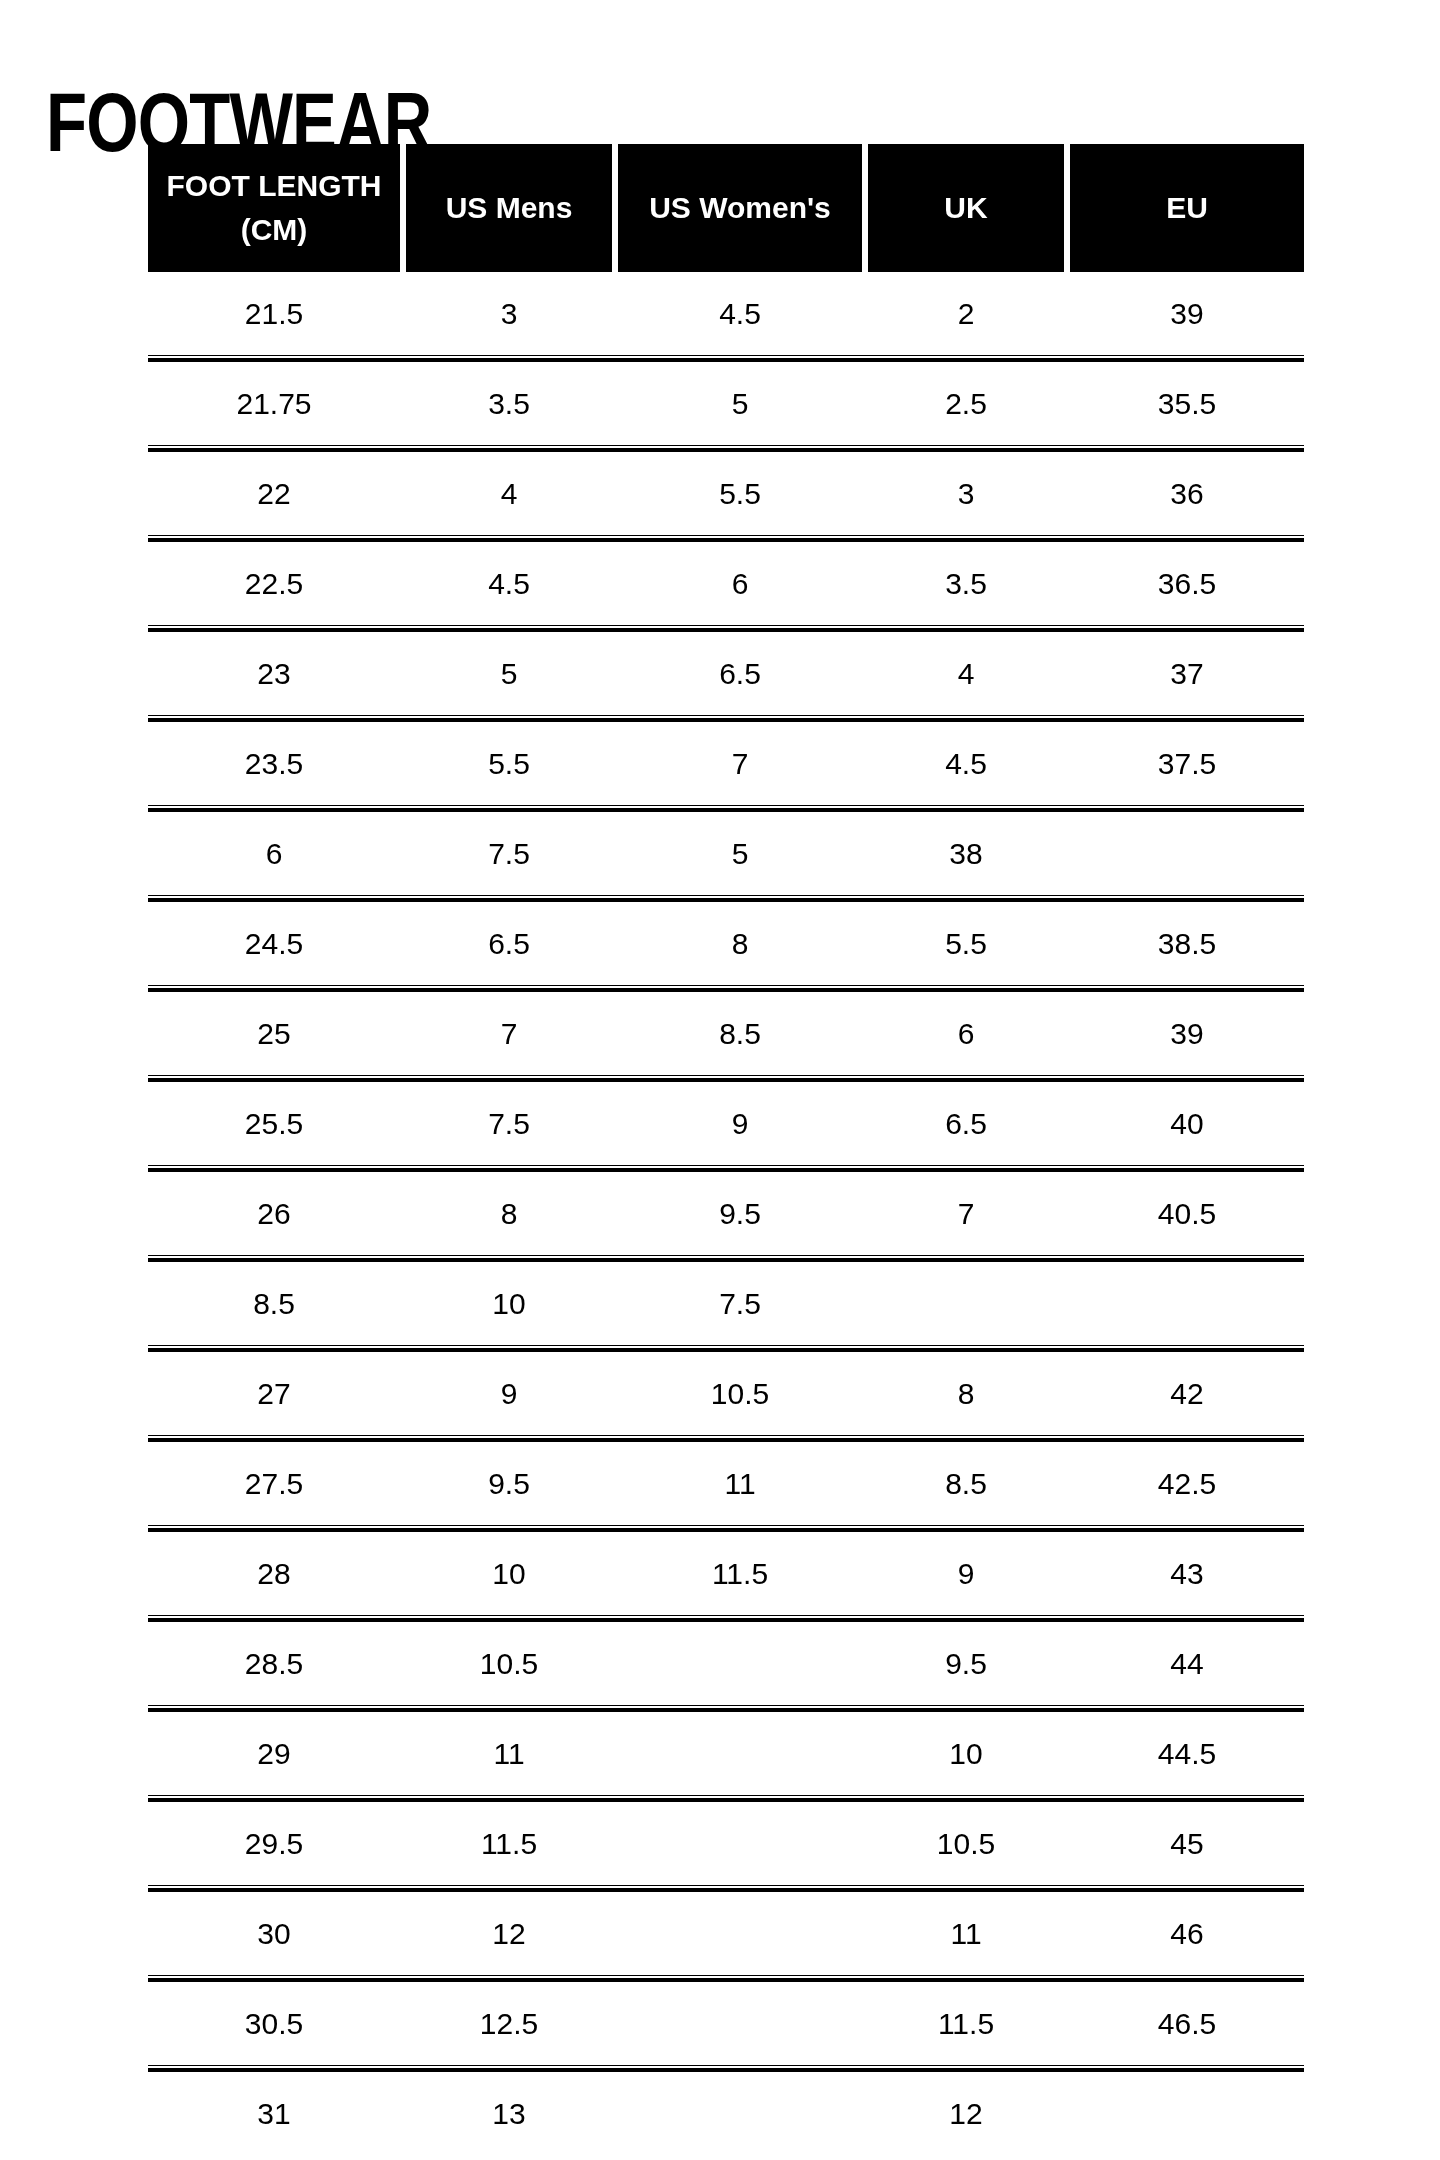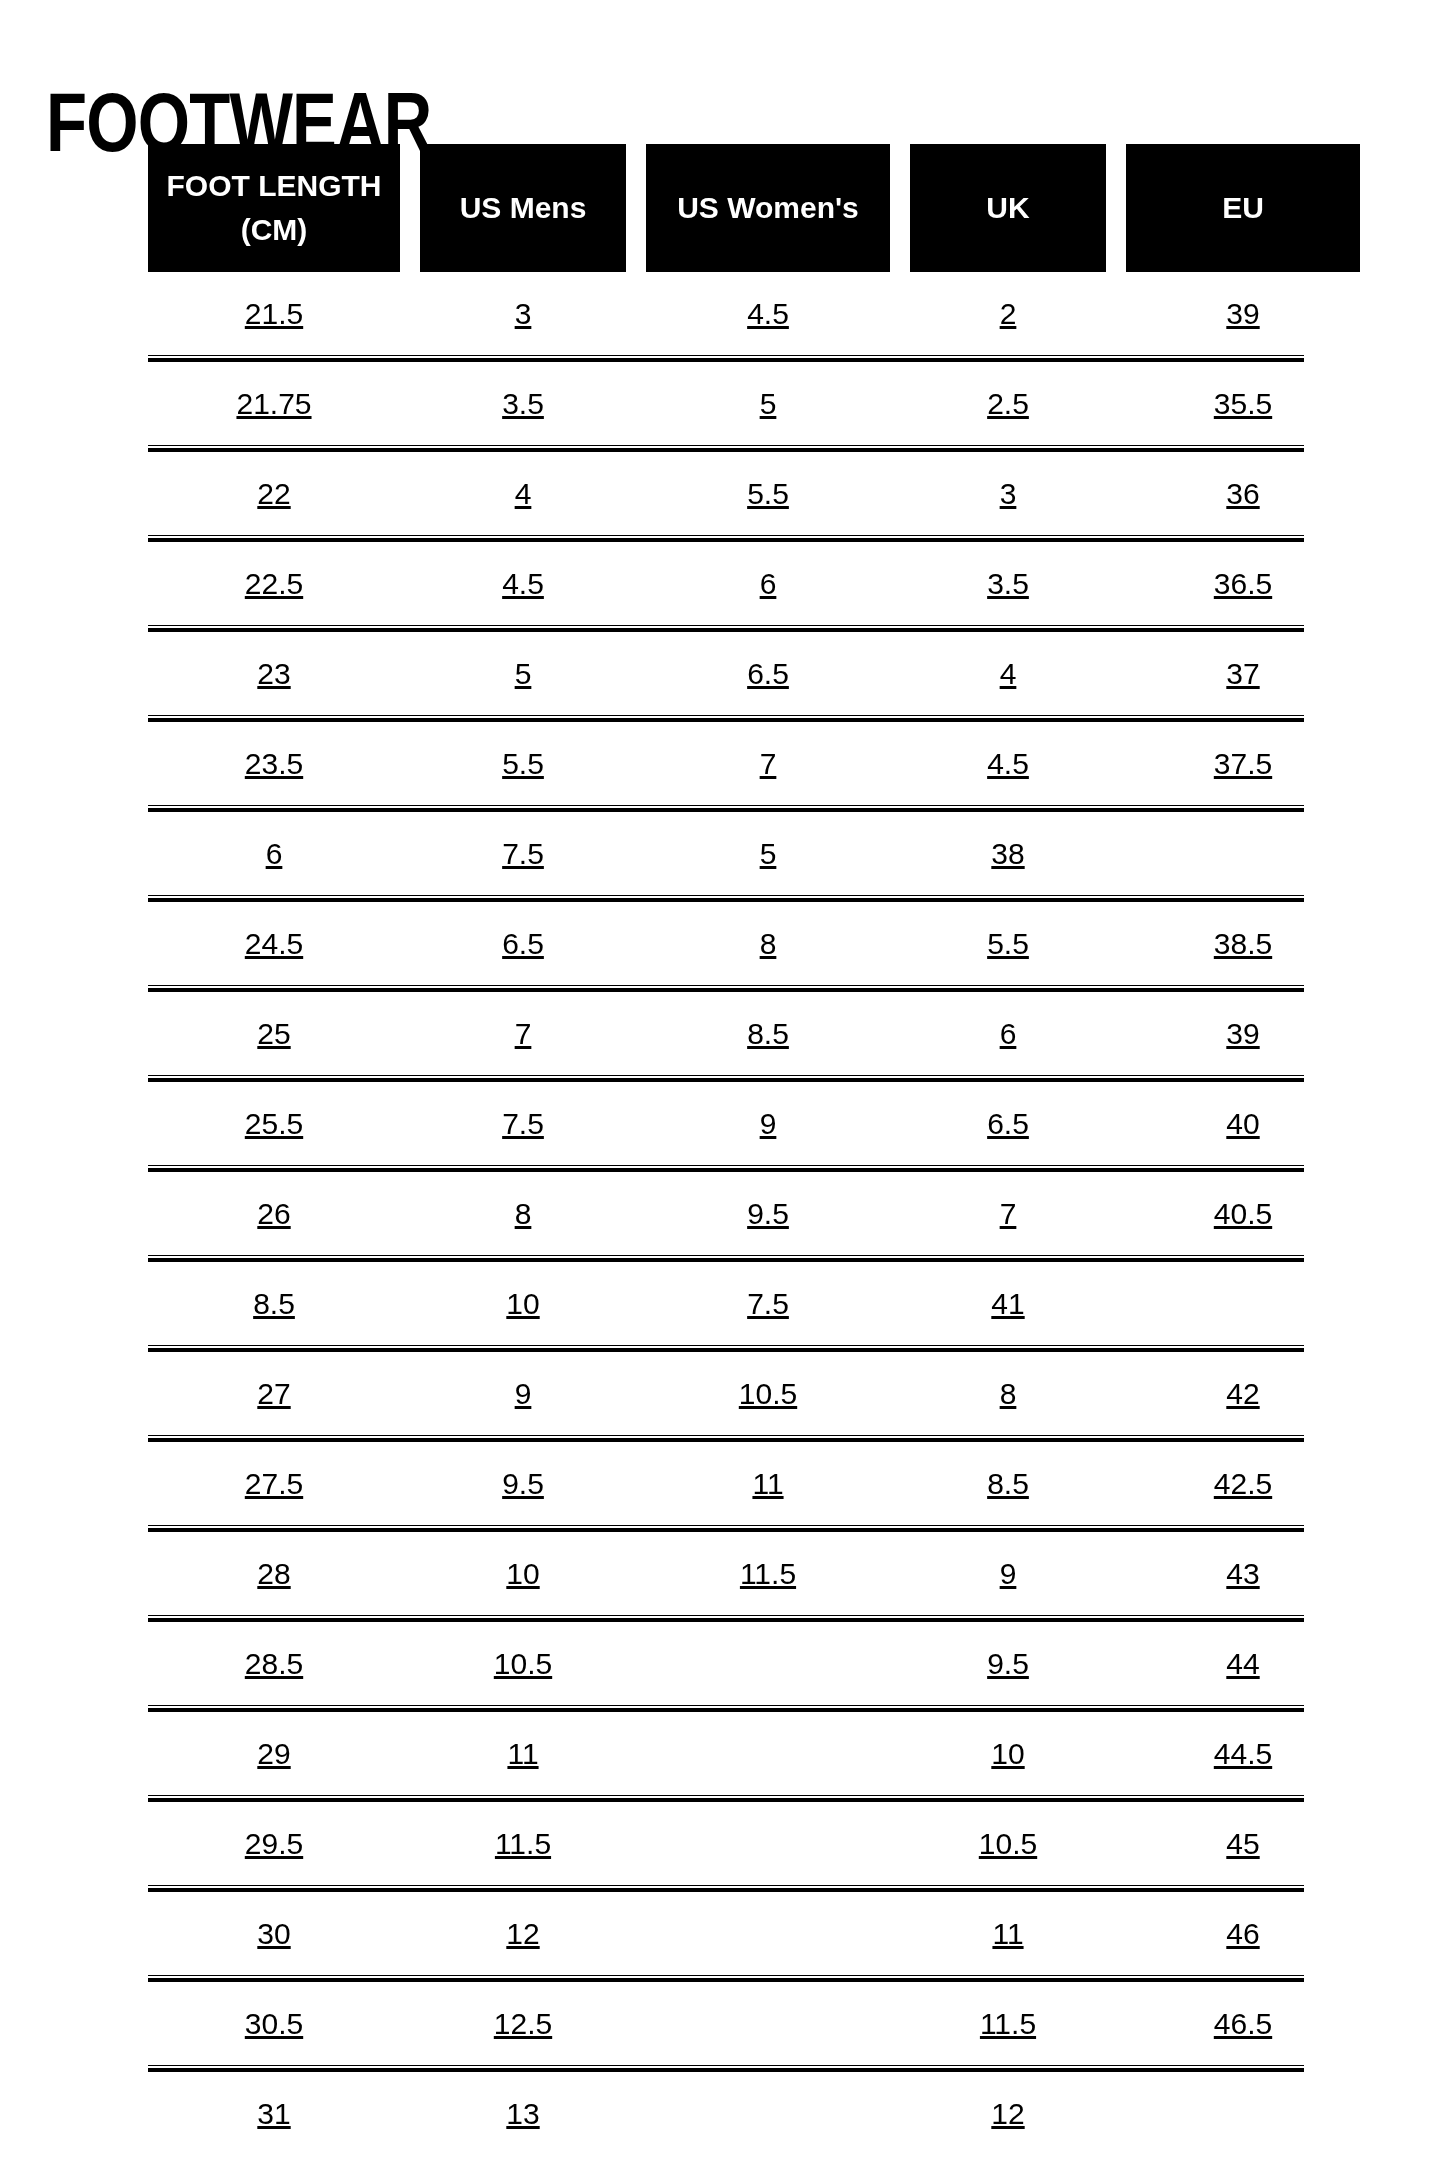--- a/index.html
+++ b/index.html
@@ -26,22 +26,21 @@
   }
   .size-table {
     position: absolute;
     left: 148px;
     top: 144px;
     width: 1156px;
   }
   .grid-row {
     display: grid;
     grid-template-columns: 252px 206px 244px 196px 234px;
-    column-gap: 20px;
-    text-decoration: underline;
+    column-gap: 6px;
   }
   .thead .cell {
     background: #000;
     color: #fff;
     font-weight: 700;
     font-size: 30px;
     line-height: 44px;
     height: 128px;
     display: flex;
     align-items: center;
@@ -176,21 +175,20 @@
     <span class="cell">9.5</span>
     <span class="cell">7</span>
     <span class="cell">40.5</span>
   </div>
 
   <div class="divider"></div>
   <div class="row grid-row">
     <span class="cell">8.5</span>
     <span class="cell">10</span>
     <span class="cell">7.5</span>
-    <span class="cell">41</span>
   </div>
 
   <div class="divider"></div>
   <div class="row grid-row">
     <span class="cell">27</span>
     <span class="cell">9</span>
     <span class="cell">10.5</span>
     <span class="cell">8</span>
     <span class="cell">42</span>
   </div>

